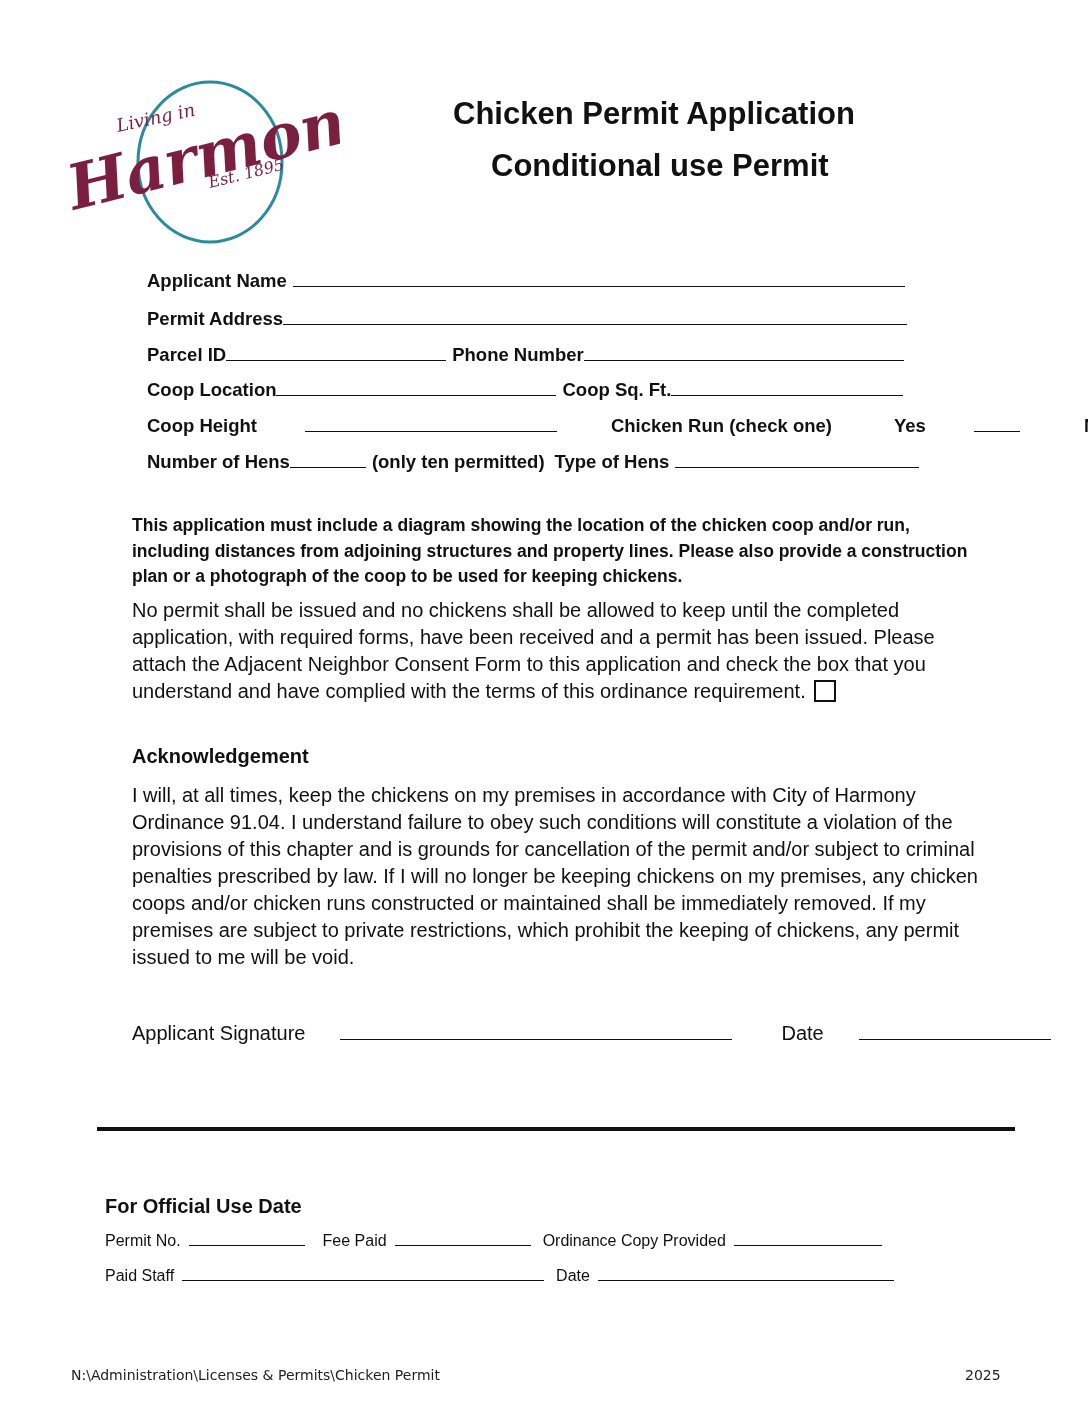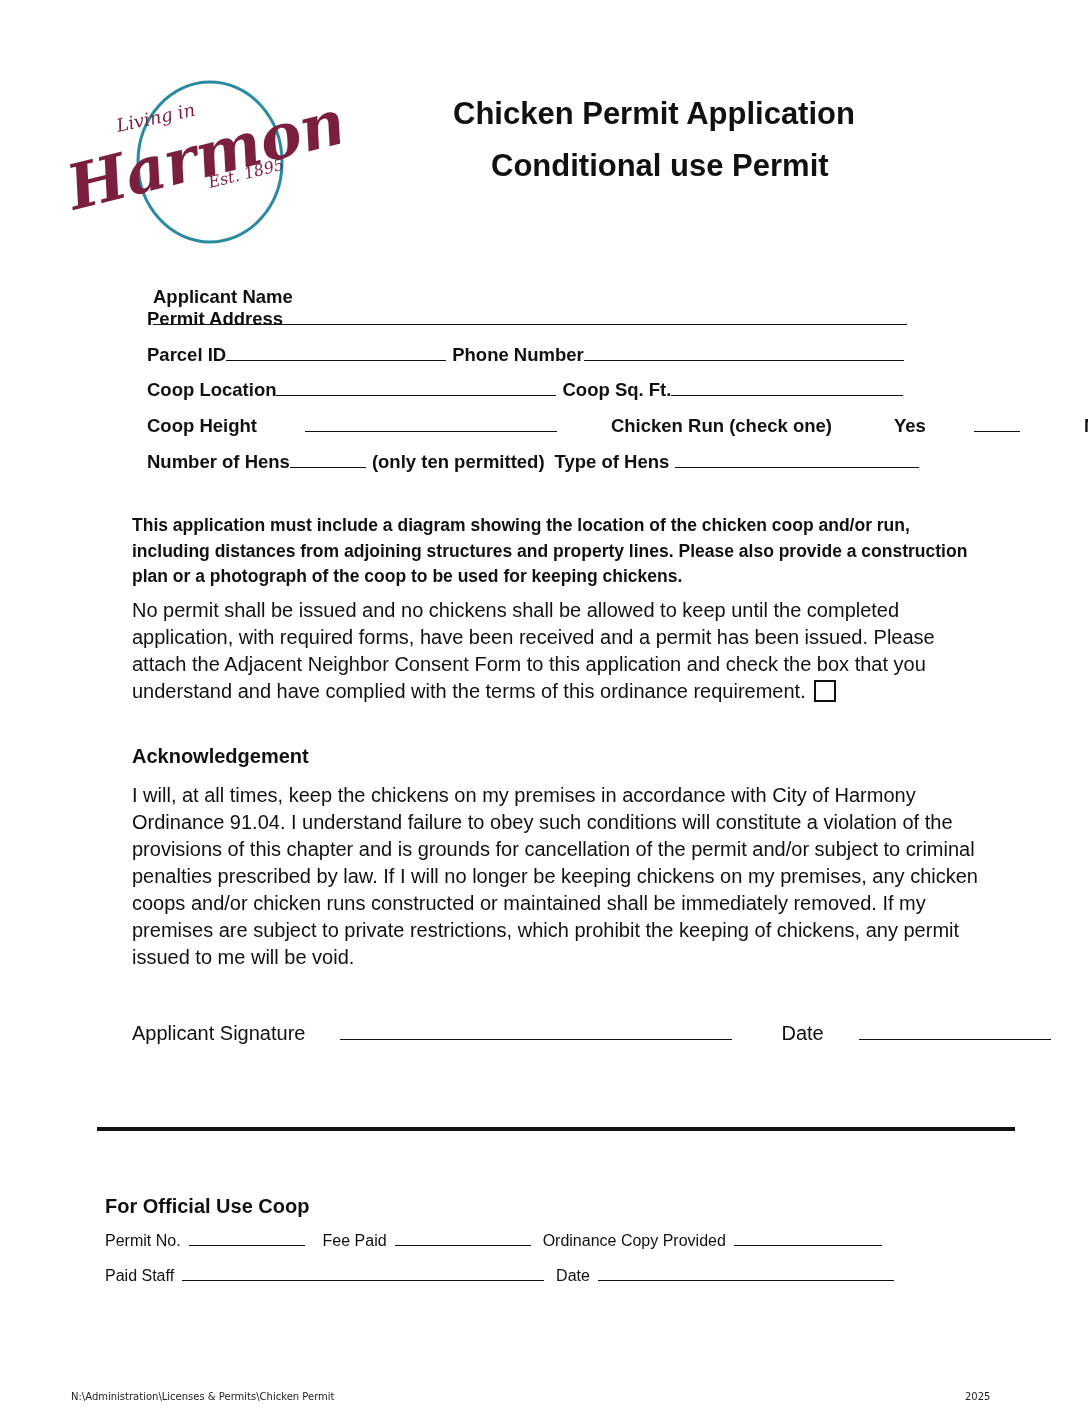--- a/index.html
+++ b/index.html
@@ -9,38 +9,38 @@
   .logo { left:70px; top:70px; width:270px; height:180px; }
   .field-row { position:absolute; left:147px; font-weight:bold; font-size:18.5px; white-space:nowrap; display:flex; align-items:baseline; }
   .blank { display:inline-block; border-bottom:1.5px solid #111; height:16px; margin-right:6px; }
   .boldpara { left:132px; width:840px; font-weight:bold; font-size:17.5px; line-height:25.5px; }
   .para { left:132px; width:850px; font-size:20px; line-height:27px; }
   .check { display:inline-block; width:18px; height:18px; border:2px solid #111; vertical-align:-4px; margin-left:8px; }
   .h2 { font-weight:bold; font-size:20px; }
   .sigrow { left:132px; font-size:20px; white-space:nowrap; display:flex; align-items:baseline;gap:35px; }
   .divider { left:97px; top:1127px; width:918px; height:4px; background:#111; }
   .off-row { left:105px; font-size:16px; white-space:nowrap; display:flex; align-items:baseline; }
-  .footer { font-family:"DejaVu Sans", sans-serif; font-size:10px; color:#222;margin-top:24px; }
+  .footer { font-family:"DejaVu Sans", sans-serif; font-size:14px; color:#222; }
 </style>
 </head>
 <body>
 
 <div class="abs logo">
   <svg width="270" height="180" viewBox="0 0 270 180">
     <ellipse cx="140" cy="92" rx="72" ry="80" fill="none" stroke="#2a8aa0" stroke-width="3"></ellipse>
     <text x="48" y="62" font-family="DejaVu Serif, serif" font-style="italic" font-size="18" fill="#7a1f3d" transform="rotate(-12 48 62)">Living in</text>
     <text x="4" y="140" font-family="DejaVu Serif, serif" font-style="italic" font-weight="bold" font-size="62" fill="#7a1f3d" transform="rotate(-14 4 140)">Harmony</text>
     <text x="140" y="118" font-family="DejaVu Serif, serif" font-style="italic" font-size="16" fill="#7a1f3d" transform="rotate(-14 140 118)">Est. 1895</text>
   </svg>
 </div>
 
 <div class="abs title" style="left:453px; top:96px;">Chicken Permit Application</div>
 <div class="abs title" style="left:491px; top:148px;">Conditional use Permit</div>
 
-<div class="field-row" style="top:286px;flex-direction:column;">
+<div class="field-row" style="top:270px;">
   <span>Applicant Name</span>
   <span class="blank" style="width:612px; margin-left:6px;"></span>
 </div>
 <div class="field-row" style="top:308px;">
   <span>Permit Address</span>
   <span class="blank" style="width:624px;"></span>
 </div>
 <div class="field-row" style="top:344px;">
   <span>Parcel ID</span>
   <span class="blank" style="width:220px;"></span>
@@ -81,21 +81,21 @@
 
 <div class="abs sigrow" style="top:1022px;">
   <span>Applicant Signature</span>
   <span class="blank" style="width:392px; margin-right:14px;"></span>
   <span>Date</span>
   <span class="blank" style="width:192px;"></span>
 </div>
 
 <div class="abs divider"></div>
 
-<div class="abs h2" style="left:105px; top:1195px;">For Official Use Coop</div>
+<div class="abs h2" style="left:105px; top:1195px;">For Official Use Date</div>
 <div class="abs off-row" style="top:1229px;">
   <span>Permit No.</span>
   <span class="blank" style="width:116px; margin-left:8px; margin-right:18px;"></span>
   <span>Fee Paid</span>
   <span class="blank" style="width:136px; margin-left:8px; margin-right:12px;"></span>
   <span>Ordinance Copy Provided</span>
   <span class="blank" style="width:148px; margin-left:8px;"></span>
 </div>
 <div class="abs off-row" style="top:1264px;">
   <span>Paid Staff</span>

